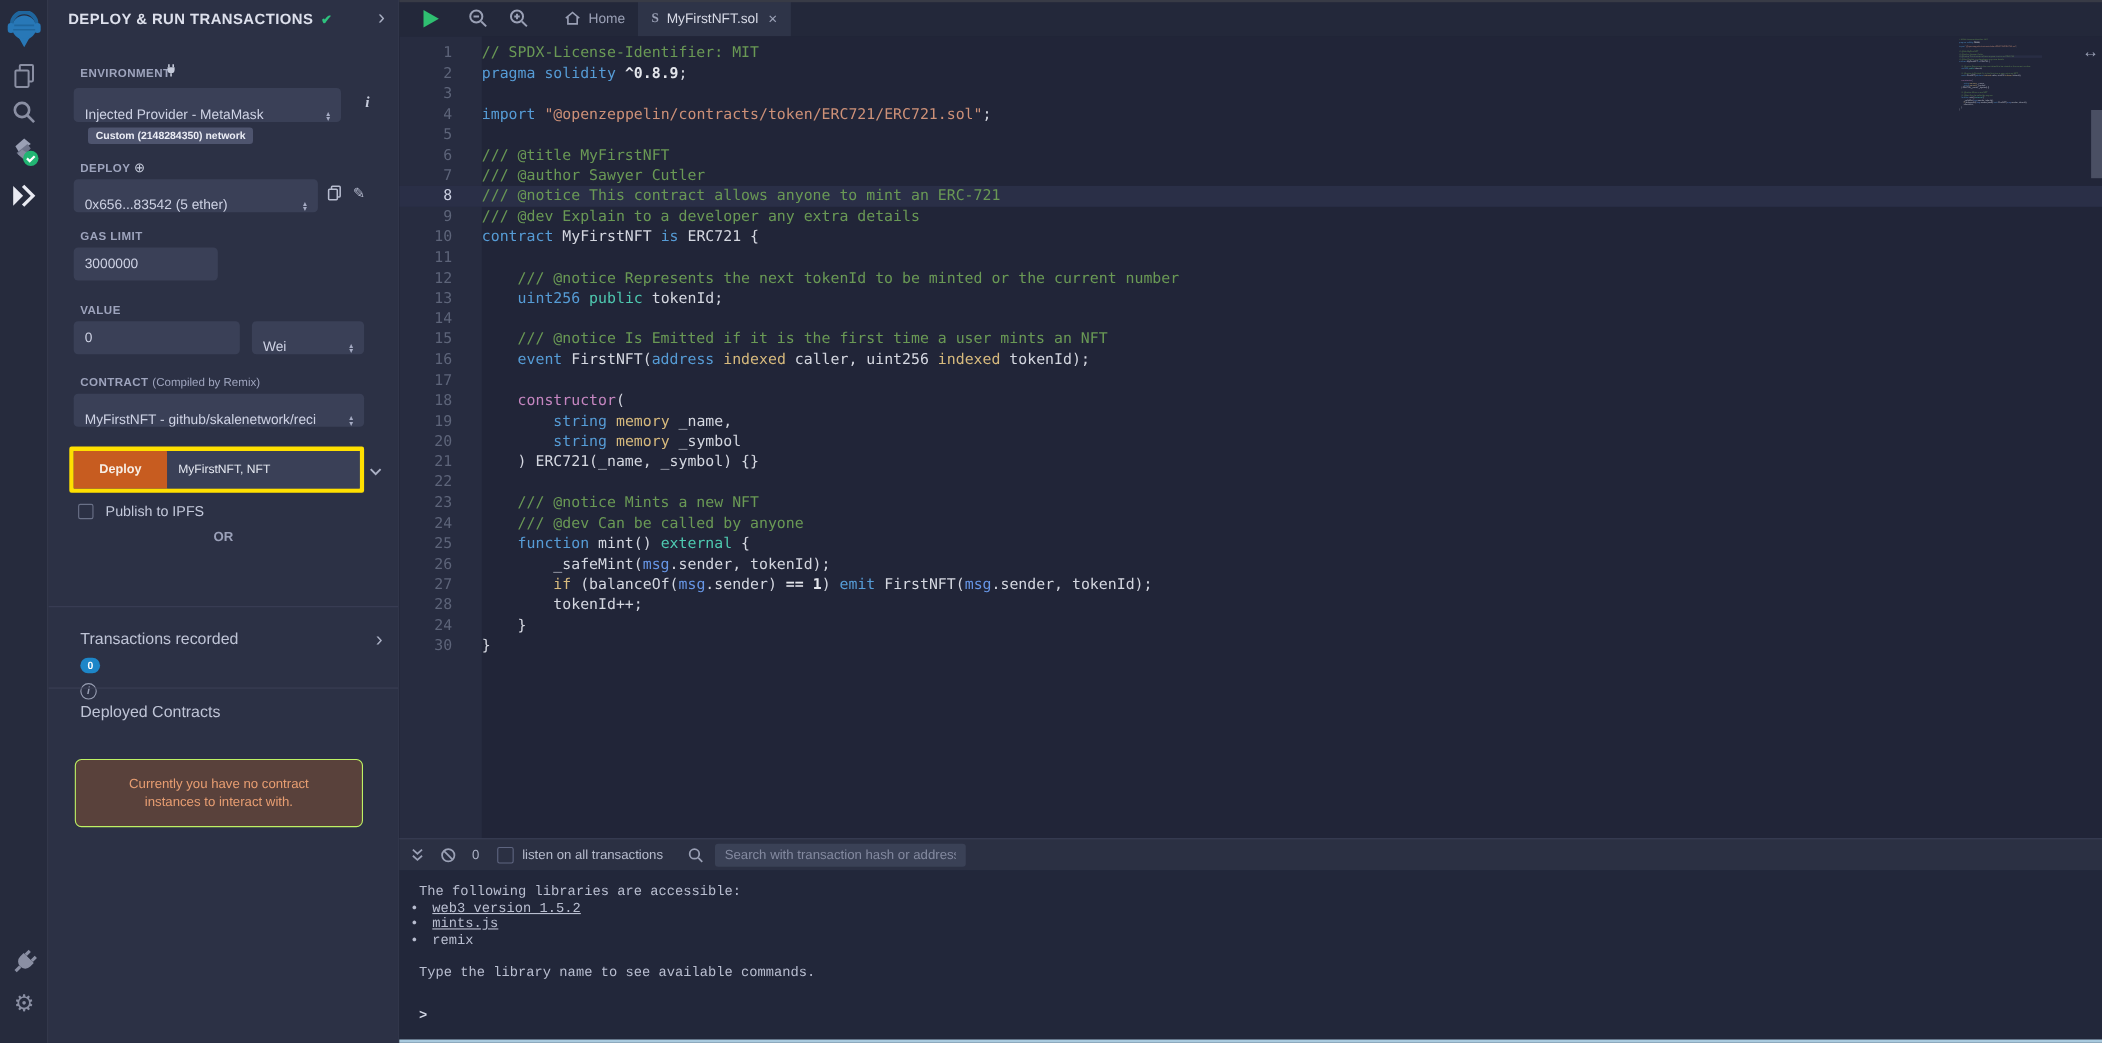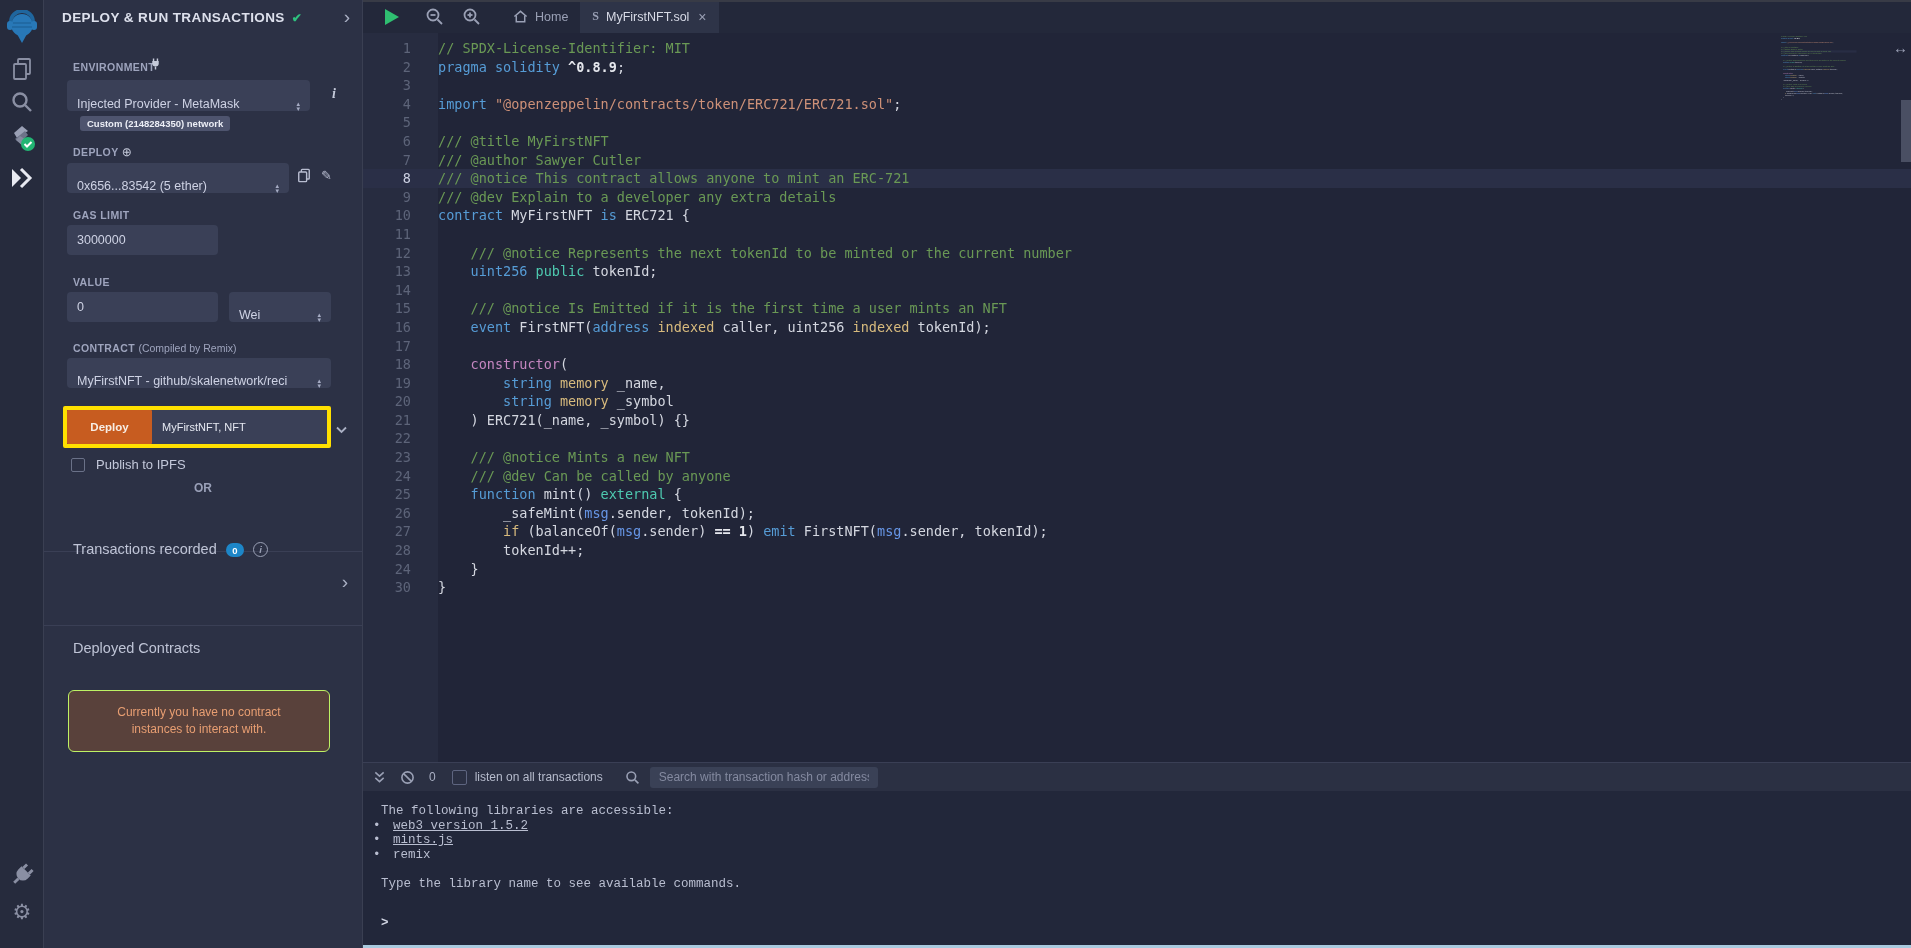--- a/index.html
+++ b/index.html
@@ -190,21 +190,21 @@
   </div>
   <div class="p-abs mini-ic" style="left:253px; top:168px;">
     <svg width="14" height="15" viewBox="0 0 16 17" fill="none" stroke="#b8bdd0" stroke-width="1.6">
       <rect x="5" y="1.5" width="9" height="11" rx="1"></rect>
         <rect x="2" y="4.5" width="9" height="11" rx="1" fill="#2c3145"></rect>
     </svg>
   </div>
   <div class="p-abs mini-ic" style="left:277px; top:168px; font-size:13px;">✎</div>
 
   <div class="p-abs p-label" style="left:29px; top:209px;">GAS LIMIT</div>
-  <div class="p-abs" style="left:23px; top:225px; width:151px; height:30px;">
+  <div class="p-abs" style="left:23px; top:225px; width:131px; height:30px;">
     <input class="inp" value="3000000" style="">
   </div>
 
   <div class="p-abs p-label" style="left:29px; top:276px;">VALUE</div>
   <div class="p-abs" style="left:23px; top:292px; width:151px; height:30px;">
     <input class="inp" value="0" style="">
   </div>
   <div class="p-abs sel" style="left:185px; top:292px; width:102px; height:30px;">
     <span>Wei</span>
     <span class="updown">
@@ -238,21 +238,21 @@
   <div class="p-abs" style="left:27px; top:457px; display:flex; align-items:center;">
     <div class="checkbox"></div>
     <span style="margin-left:11px; font-size:13px; color:#c3c8da;">Publish to IPFS</span>
   </div>
 
   <div class="p-abs or" style="top:481px;">OR</div>
 
 
   <div class="p-abs divider" style="top:551px;"></div>
 
-  <div class="p-abs" style="left:29px; top:541px; display:flex; align-items:flex-end; gap:9px;">
+  <div class="p-abs" style="left:29px; top:573px; display:flex; align-items:flex-start; gap:9px;flex-direction:column;">
     <span class="sect">Transactions recorded</span>
     <span class="badge0">0</span>
     <span class="info-circle">i</span>
   </div>
   <div class="p-abs" style="right:14px; top:571px; color:#aab0c4; font-size:19px;">›</div>
 
   <div class="p-abs divider" style="top:625px;"></div>
 
   <div class="p-abs sect" style="left:29px; top:640px;">Deployed Contracts</div>
 

